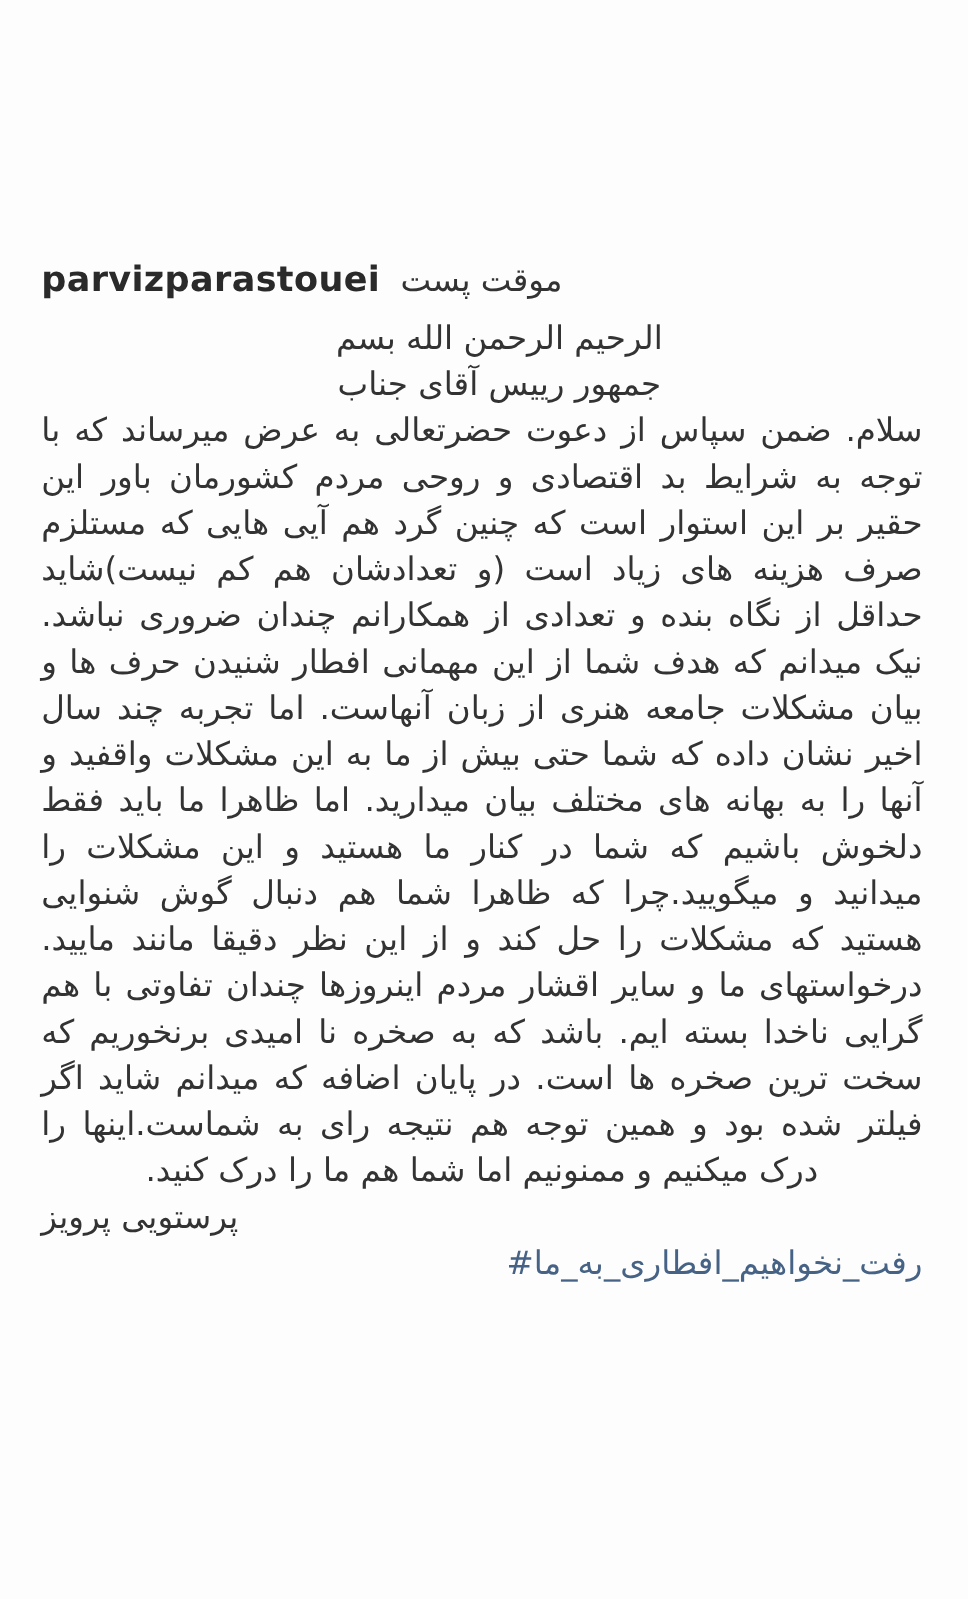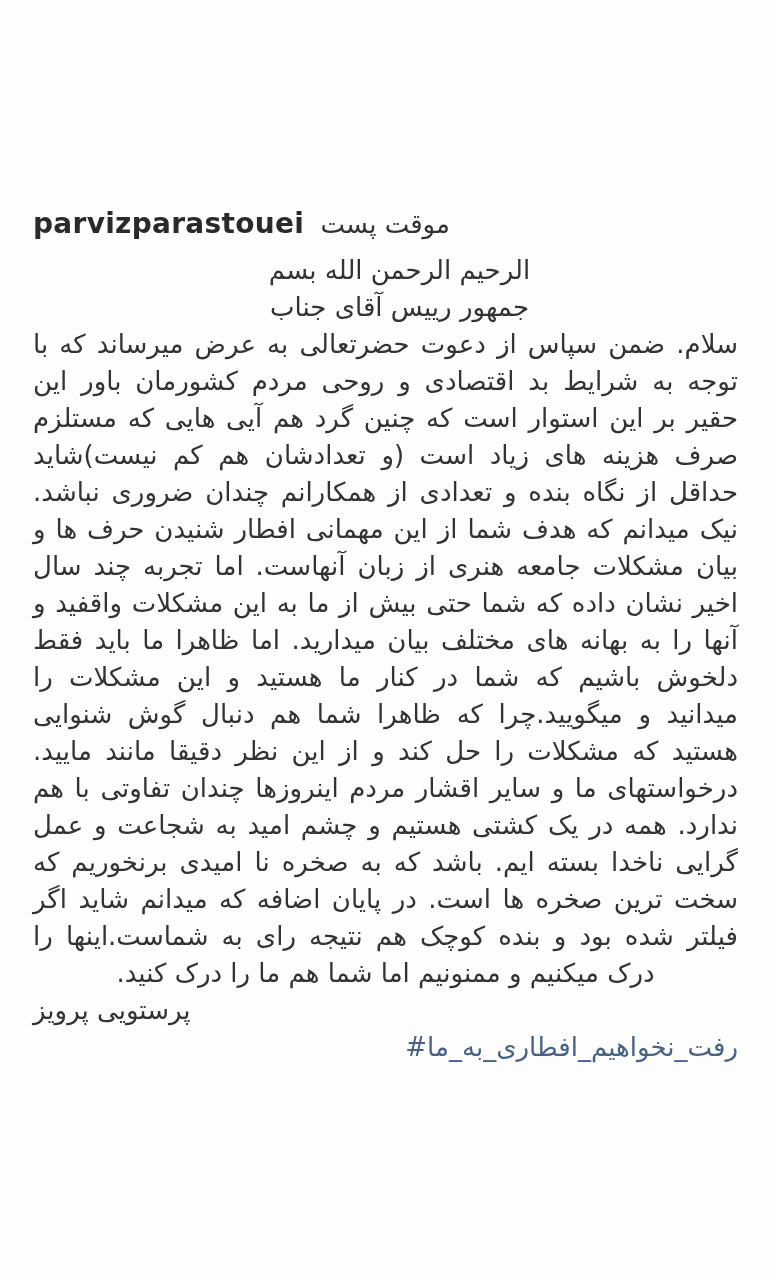--- a/index.html
+++ b/index.html
@@ -57,23 +57,22 @@
     <div class="bl fill">صرف هزینه های زیاد است (و تعدادشان هم کم نیست)شاید</div>
     <div class="bl fill">حداقل از نگاه بنده و تعدادی از همکارانم چندان ضروری نباشد.</div>
     <div class="bl fill">نیک میدانم که هدف شما از این مهمانی افطار شنیدن حرف ها و</div>
     <div class="bl fill">بیان مشکلات جامعه هنری از زبان آنهاست. اما تجربه چند سال</div>
     <div class="bl fill">اخیر نشان داده که شما حتی بیش از ما به این مشکلات واقفید و</div>
     <div class="bl fill">آنها را به بهانه های مختلف بیان میدارید. اما ظاهرا ما باید فقط</div>
     <div class="bl fill">دلخوش باشیم که شما در کنار ما هستید و این مشکلات را</div>
     <div class="bl fill">میدانید و میگویید.چرا که ظاهرا شما هم دنبال گوش شنوایی</div>
     <div class="bl fill">هستید که مشکلات را حل کند و از این نظر دقیقا مانند مایید.</div>
     <div class="bl fill">درخواستهای ما و سایر اقشار مردم اینروزها چندان تفاوتی با هم</div>
-    <div class="bl fill">ندارد. همه در یک کشتی هستیم و چشم امید به شجاعت و عمل</div>
     <div class="bl fill">گرایی ناخدا بسته ایم. باشد که به صخره نا امیدی برنخوریم که</div>
     <div class="bl fill">سخت ترین صخره ها است. در پایان اضافه که میدانم شاید اگر</div>
-    <div class="bl fill">فیلتر شده بود و بنده کوچک هم نتیجه رای به شماست.اینها را</div>
+    <div class="bl fill">فیلتر شده بود و همین توجه هم نتیجه رای به شماست.اینها را</div>
     <div class="bl">درک میکنیم و ممنونیم اما شما هم ما را درک کنید.</div>
 
     <div class="ltr">پرویز‎ پرستویی</div>
     <div class="ltr hashtag">#ما‎_به‎_افطاری‎_نخواهیم‎_رفت</div>
 
   </div>
 </div>
 
 </body></html>

